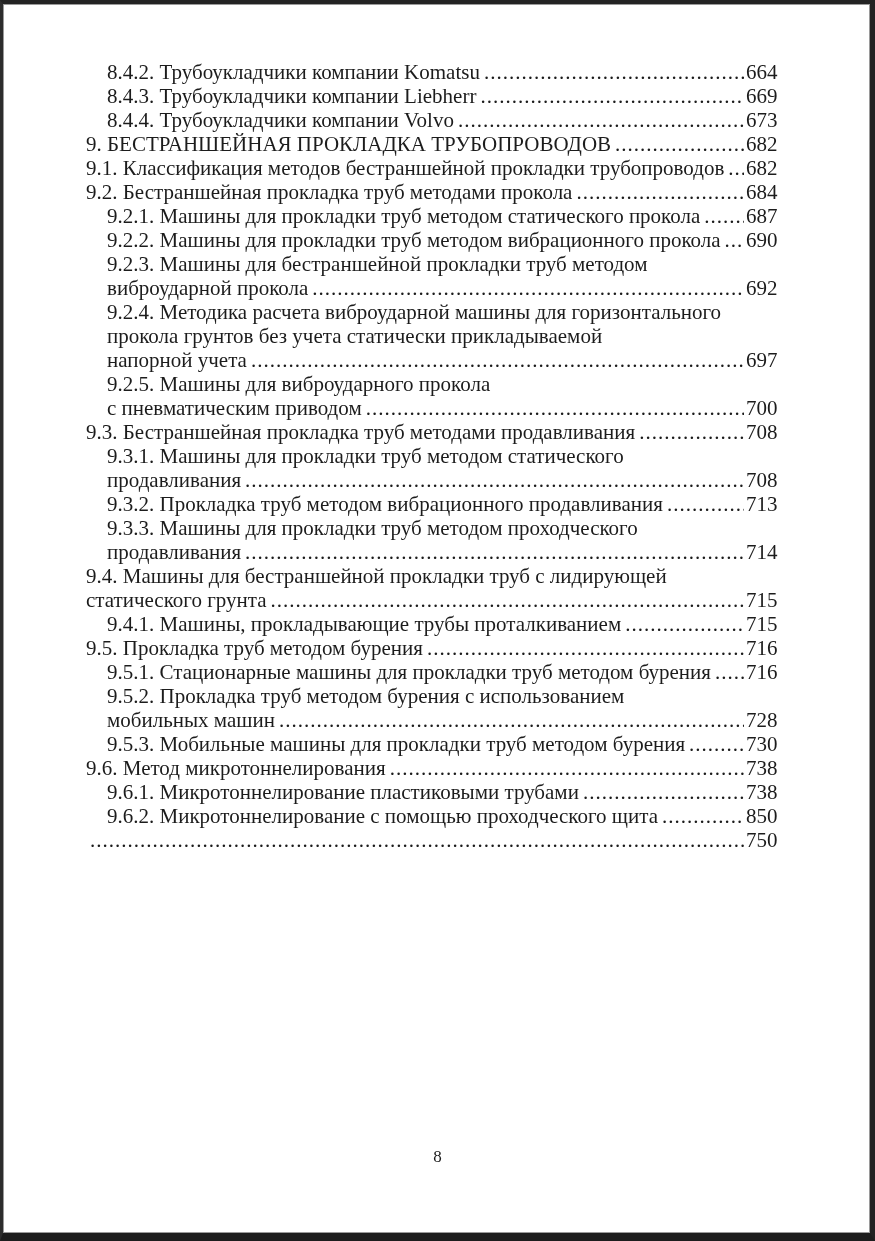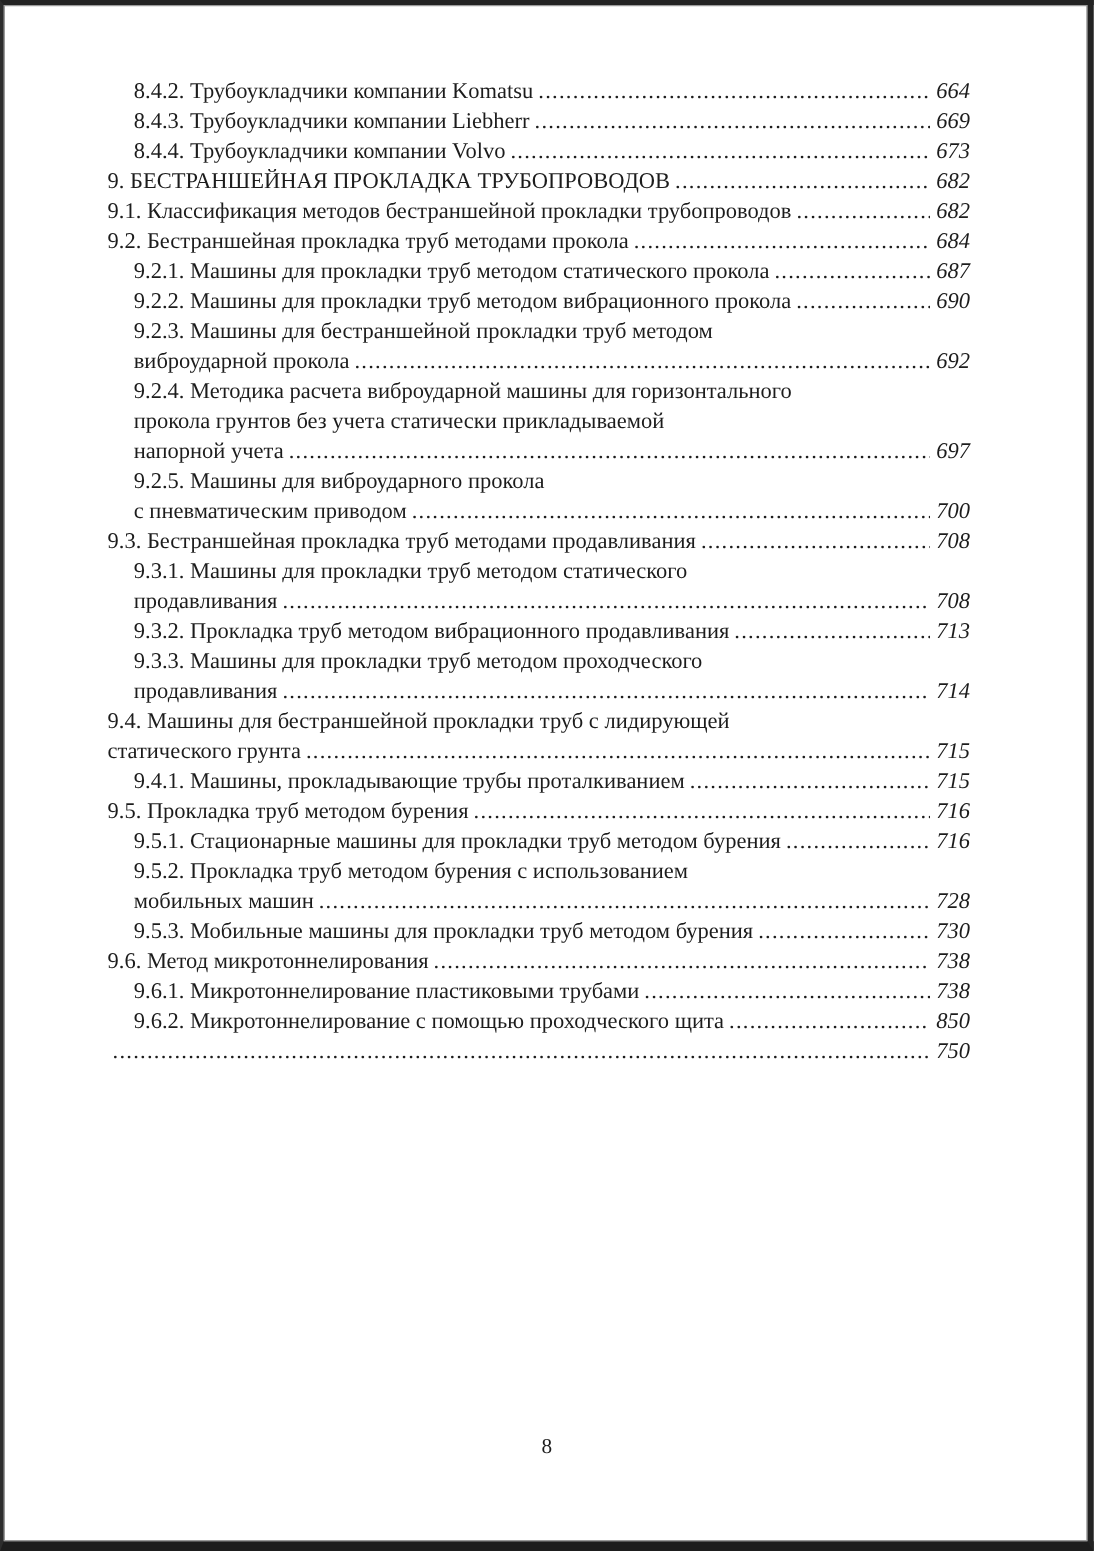--- a/index.html
+++ b/index.html
@@ -23,21 +23,21 @@
     border-right: 5px solid #232323;
     border-bottom: 8px solid #1d1d1d;
     box-shadow: inset 0 0 0 1px #9a9a9a;
     pointer-events: none;
   }
   .toc {
     position: absolute;
     left: 86px;
     right: 99px;
     top: 60px;
-    font-size: 18px;
+    font-size: 21px;
     line-height: 24px;
   }
   .entry.level-2 { padding-left: 21px; }
   .line { white-space: nowrap; }
   .line.last {
     display: flex;
     align-items: baseline;
   }
   .txt { white-space: nowrap; }
   .leader {
@@ -49,21 +49,20 @@
   }
   .leader::after {
     content: "......................................................................................................................................................................................................";
     letter-spacing: 1px;
     color: #1c1c1c;
   }
   .pg {
     min-width: 30px;
     text-align: right;
     white-space: nowrap;
-    font-style: italic;
   }
   .folio {
     position: absolute;
     left: 0;
     right: 0;
     bottom: 74px;
     text-align: center;
     font-size: 17px;
   }
 </style>

